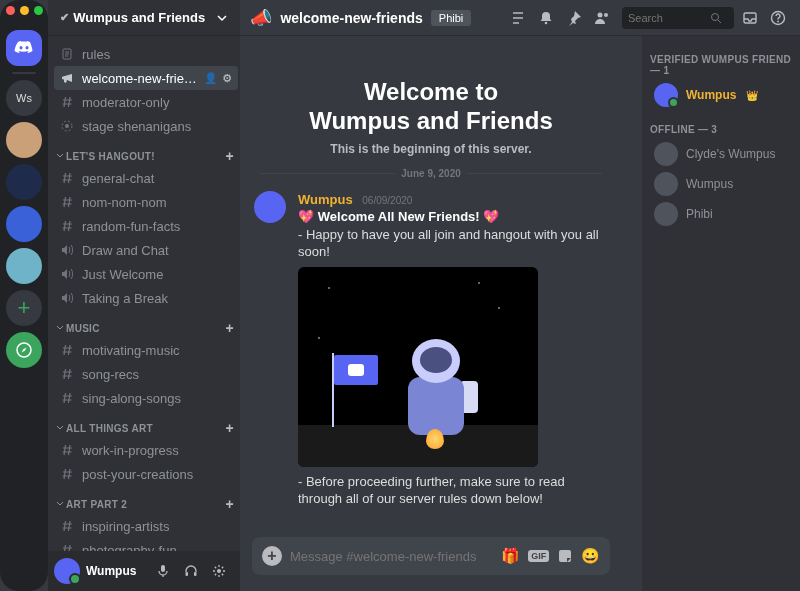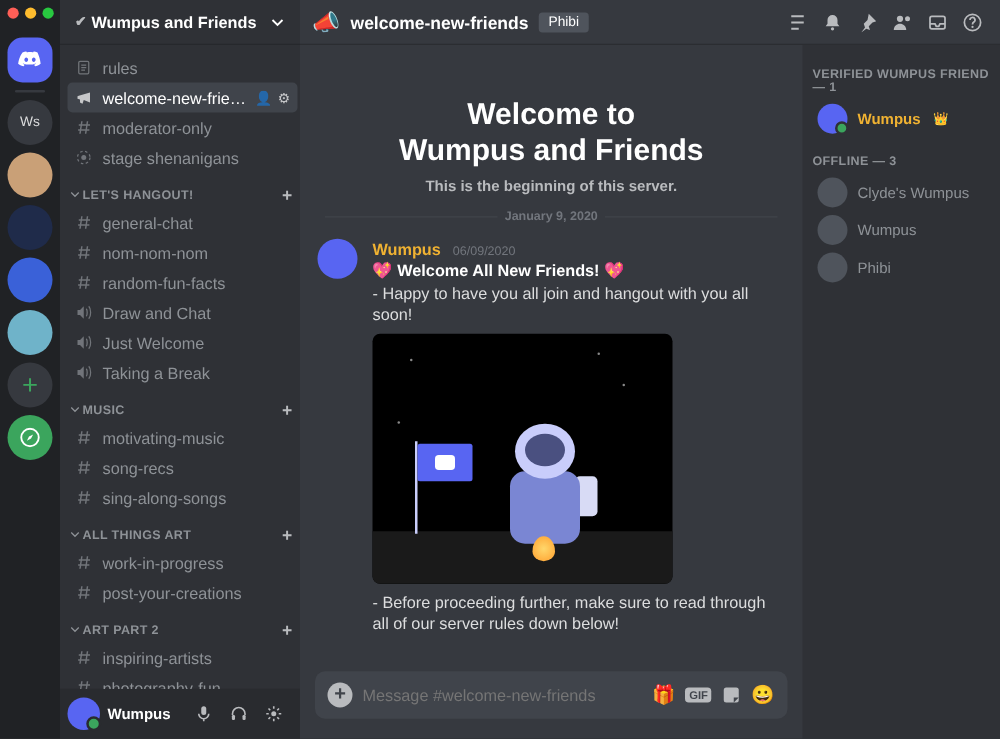--- a/index.html
+++ b/index.html
@@ -1,19 +1,19 @@
 <!DOCTYPE html>
 <html><head>
 <meta charset="utf-8">
 <style>
   * { box-sizing: border-box; margin: 0; padding: 0; }
   body { font-family: -apple-system, "Segoe UI", Helvetica, sans-serif; background:#202225; color:#dcddde; overflow:hidden; }
   .app { display:flex; width:800px; height:591px; background:#36393f; }
   
-  .guilds { width:48px; background:#202225; display:flex; flex-direction:column; align-items:center; padding-top:6px; gap:6px; position:relative;}
+  .guilds { width:48px; background:#202225; display:flex; flex-direction:column; align-items:center; padding-top:6px; gap:6px; position:relative;border-radius:19px;}
   .traffic { position:absolute; left:6px; top:6px; display:flex; gap:5px;}
   .traffic span{ width:9px;height:9px;border-radius:50%; display:block;}
   .tr-r{background:#ff5f57;} .tr-y{background:#febc2e;} .tr-g{background:#28c840;}
   .guilds .spacer{height:18px;}
   .guild { width:36px;height:36px;border-radius:50%; background:#36393f; display:flex;align-items:center;justify-content:center; font-size:11px; color:#dcddde; cursor:pointer; overflow:hidden;}
   .guild.sel { border-radius:12px; background:#5865f2;}
   .guild.add { background:#36393f; color:#3ba55d; font-size:22px; font-weight:400;}
   .guild.compass { background:#3ba55d; color:#fff;}
   
   .channels { width:192px; background:#2f3136; display:flex; flex-direction:column; font-size:13px;}
@@ -69,21 +69,21 @@
   .embed-img .bot .visor{position:absolute;top:-30px;left:12px;width:32px;height:26px;border-radius:50%;background:#4a5080;}
   .embed-img .bot .pack{position:absolute;top:4px;right:-14px;width:18px;height:32px;background:#d8dbf5;border-radius:4px;}
   .embed-img .bot .flame{position:absolute;bottom:-14px;left:18px;width:18px;height:20px;background:radial-gradient(circle,#ffd76b,#ff9f2e);border-radius:50% 50% 50% 50%/60% 60% 40% 40%;}
   .embed-img .star{position:absolute;width:2px;height:2px;background:#888;border-radius:50%;}
   .composer{ margin:0 12px 16px; background:#40444b; border-radius:8px; height:38px; display:flex; align-items:center; padding:0 10px; gap:8px;}
   .composer .plus{ width:20px;height:20px;border-radius:50%;background:#b9bbbe;color:#40444b;display:flex;align-items:center;justify-content:center;font-weight:700;cursor:pointer;}
   .composer input{ flex:1; background:transparent;border:none;outline:none;color:#dcddde;font-size:13px;}
   .composer .cicon{ color:#b9bbbe; cursor:pointer; font-size:15px;}
   .composer .gif{ font-size:9px;font-weight:800;background:#b9bbbe;color:#40444b;border-radius:3px;padding:1px 3px;cursor:pointer;}
   
-  .members{ width:158px; background:#2f3136; padding:12px 8px; font-size:12px; overflow-y:auto;}
+  .members{ width:158px; background:#2f3136; padding:12px 8px; font-size:12px; overflow-y:auto;margin-left:20px;}
   .mgroup{ color:#8e9297; font-size:10px; font-weight:700; letter-spacing:.3px; margin:6px 0 4px; text-transform:uppercase;}
   .member{ display:flex; align-items:center; gap:8px; height:30px; border-radius:4px; padding:0 4px; cursor:pointer;}
   .member .av{ width:24px;height:24px;border-radius:50%;background:#5865f2;position:relative;}
   .member .av.off{background:#4f545c;}
   .member.online .av::after{content:"";position:absolute;right:-1px;bottom:-1px;width:7px;height:7px;border-radius:50%;background:#3ba55d;border:2px solid #2f3136;}
   .member .nm{ color:#8e9297;}
   .member.online .nm{ color:#f0b232; font-weight:600;}
   .crown{color:#f0b232;font-size:10px;margin-left:2px;}
   .check{color:#b9bbbe;margin-right:4px;font-size:11px;}
   svg{display:block;}
@@ -352,20 +352,27 @@
             <path d="M9 1l6 6-3 1-3 3 1 3-3-1-4 3 3-4-1-3 3-3z" fill="#b9bbbe"></path>
           </svg>
         </span>
       <span class="ticon">
           <svg width="16" height="16" viewBox="0 0 16 16">
             <circle cx="6" cy="5" r="2.5" fill="#b9bbbe"></circle>
             <path d="M1 14c0-3 2.5-5 5-5s5 2 5 5" fill="#b9bbbe"></path>
             <circle cx="12" cy="5" r="2" fill="#b9bbbe"></circle>
           </svg>
         </span>
+      <div class="search">
+        <input placeholder="Search" style="">
+        <svg width="12" height="12" viewBox="0 0 12 12">
+            <circle cx="5" cy="5" r="3.5" stroke="#72767d" fill="none"></circle>
+            <path d="M8 8l3 3" stroke="#72767d"></path>
+          </svg>
+      </div>
       <span class="ticon">
           <svg width="16" height="16" viewBox="0 0 16 16">
             <rect x="2" y="3" width="12" height="10" rx="1.5" fill="none" stroke="#b9bbbe" stroke-width="1.4"></rect>
             <path d="M2 9h4l1 2h2l1-2h4" stroke="#b9bbbe" fill="none" stroke-width="1.4"></path>
           </svg>
         </span>
       <span class="ticon">
           <svg width="16" height="16" viewBox="0 0 16 16">
             <circle cx="8" cy="8" r="6.5" fill="none" stroke="#b9bbbe" stroke-width="1.4"></circle>
             <path d="M6 6a2 2 0 1 1 3 1.7c-.7.4-1 .8-1 1.8" stroke="#b9bbbe" fill="none" stroke-width="1.4"></path>
@@ -375,21 +382,21 @@
     </div>
 
     <div class="content-row">
       <div class="messages">
         <div class="msg-scroll">
           <div class="welcome">
             <h1><span>Welcome to</span><br><span>Wumpus and Friends</span></h1>
             <p>This is the beginning of this server.</p>
           </div>
           <div class="divdate">
-              <span>January 9, 2020</span>
+              <span>June 9, 2020</span>
             </div>
           <div class="msg">
             <div class="mav"></div>
             <div class="mbody">
               <div class="mhdr">
                 <span class="au">Wumpus</span>
                 <span class="ts">06/09/2020</span>
               </div>
               <div><span>💖</span> <span class="bold">Welcome All New Friends!</span> <span>💖</span></div>
               <div>- Happy to have you all join and hangout with you all soon!</div>

